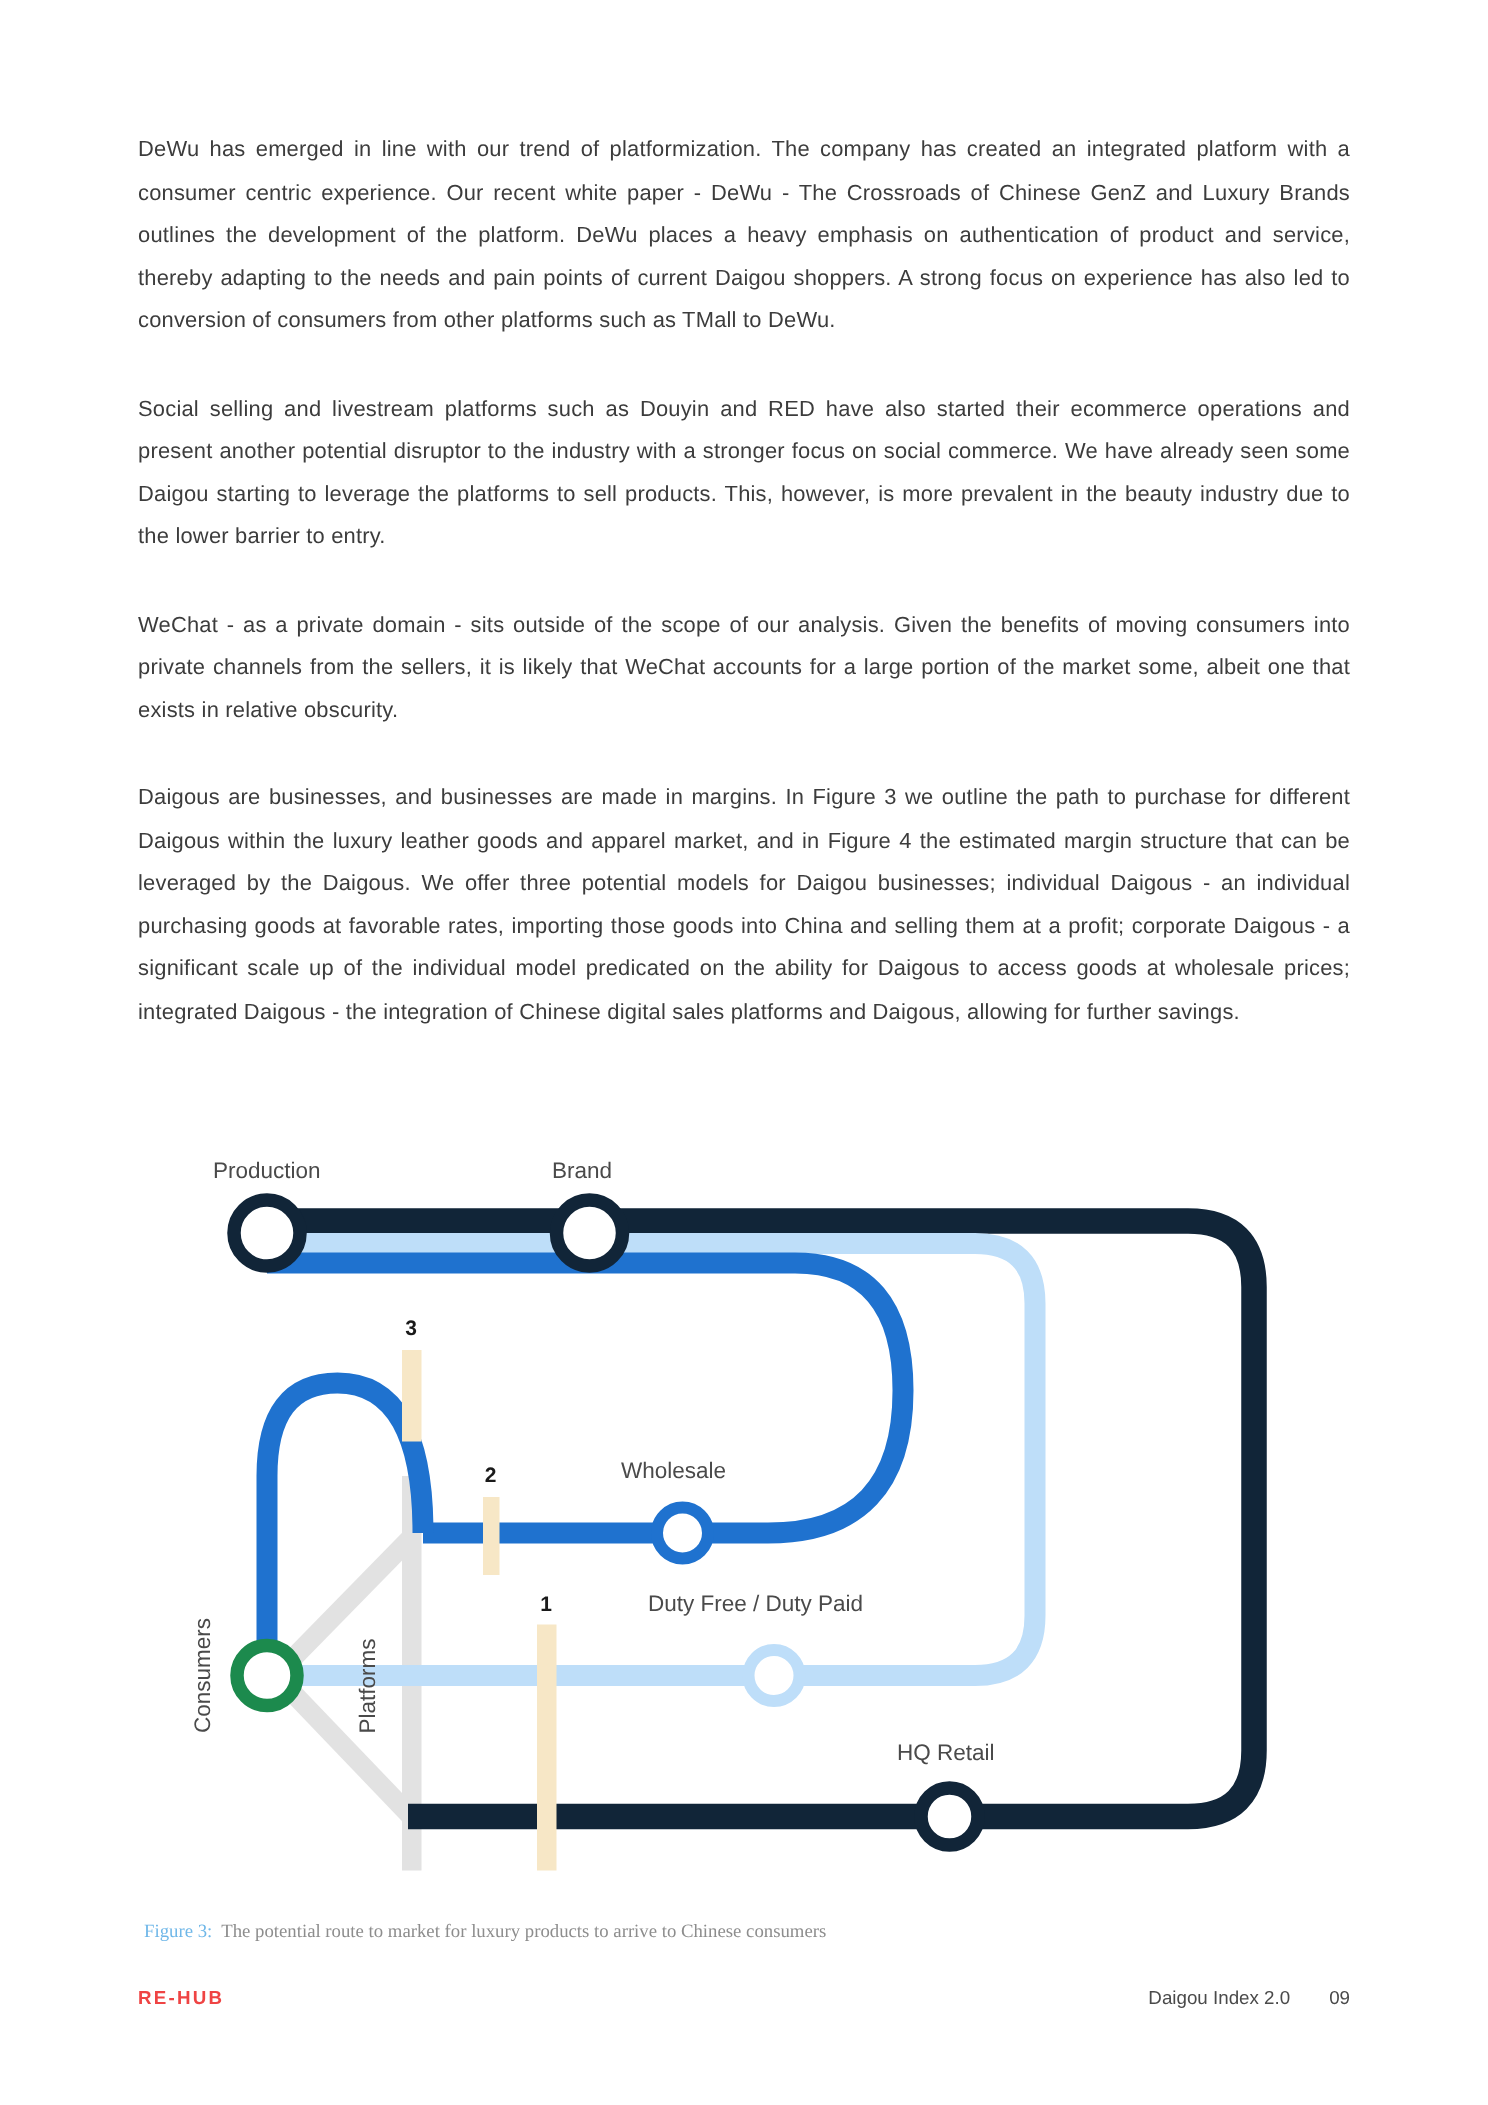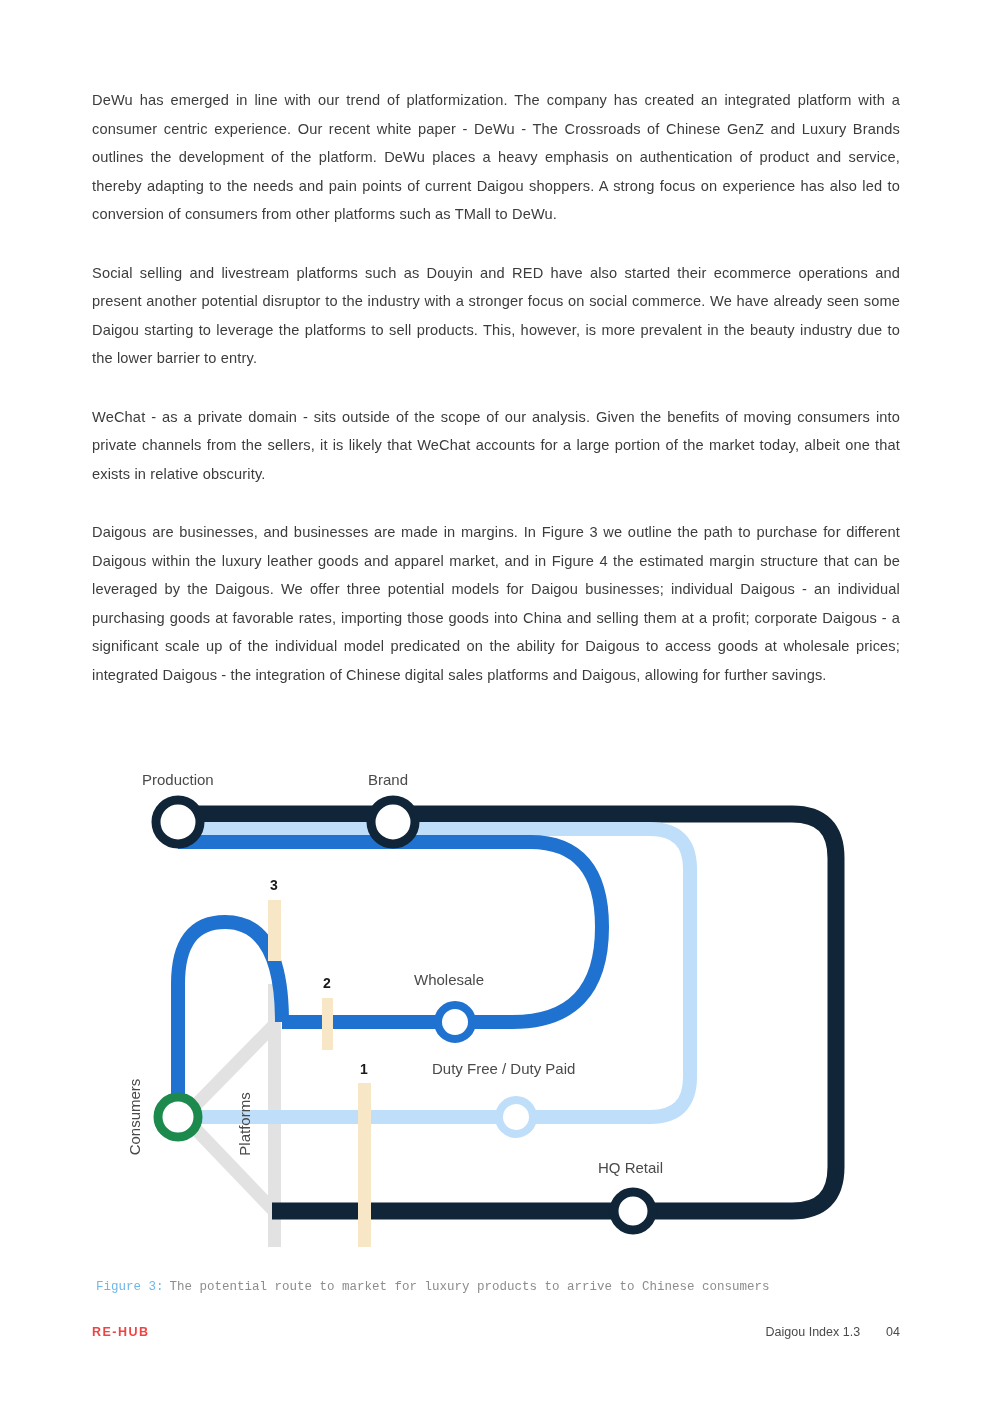--- a/index.html
+++ b/index.html
@@ -52,21 +52,21 @@
     top: 752px;
     width: 808px;
     height: 520px;
   }
   .figure-svg { display: block; }
 
   .figure-caption {
     position: absolute;
     left: 96px;
     top: 1280px;
-    font-family: Liberation Mono, monospace;
+    font-family: Liberation Serif, serif;
     font-size: 12.5px;
     color: #8d8d8d;
   }
   .figure-caption .fig-label {
     color: #6fb7e8;
     margin-right: 6px;
   }
 
   .footer {
     position: absolute;
@@ -96,21 +96,21 @@
   .footer-page { }
 </style>
 </head>
 <body>
 
 <div class="page">
 
   <div class="content">
     <p class="body-para">DeWu has emerged in line with our trend of platformization. The company has created an integrated platform with a consumer centric experience. Our recent white paper - DeWu - The Crossroads of Chinese GenZ and Luxury Brands outlines the development of the platform. DeWu places a heavy emphasis on authentication of product and service, thereby adapting to the needs and pain points of current Daigou shoppers. A strong focus on experience has also led to conversion of consumers from other platforms such as TMall to DeWu.</p>
     <p class="body-para">Social selling and livestream platforms such as Douyin and RED have also started their ecommerce operations and present another potential disruptor to the industry with a stronger focus on social commerce. We have already seen some Daigou starting to leverage the platforms to sell products. This, however, is more prevalent in the beauty industry due to the lower barrier to entry.</p>
-    <p class="body-para">WeChat - as a private domain - sits outside of the scope of our analysis. Given the benefits of moving consumers into private channels from the sellers, it is likely that WeChat accounts for a large portion of the market today, albeit one that exists in relative obscurity.</p>
+    <p class="body-para">WeChat - as a private domain - sits outside of the scope of our analysis. Given the benefits of moving consumers into private channels from the sellers, it is likely that WeChat accounts for a large portion of the market some, albeit one that exists in relative obscurity.</p>
     <p class="body-para">Daigous are businesses, and businesses are made in margins. In Figure 3 we outline the path to purchase for different Daigous within the luxury leather goods and apparel market, and in Figure 4 the estimated margin structure that can be leveraged by the Daigous. We offer three potential models for Daigou businesses; individual Daigous - an individual purchasing goods at favorable rates, importing those goods into China and selling them at a profit; corporate Daigous - a significant scale up of the individual model predicated on the ability for Daigous to access goods at wholesale prices; integrated Daigous - the integration of Chinese digital sales platforms and Daigous, allowing for further savings.</p>
   </div>
 
   <div class="figure-wrap">
     <svg class="figure-svg" width="808" height="520" viewBox="0 0 808 520" xmlns="http://www.w3.org/2000/svg">
 
       <g>
 
         <rect x="176" y="232" width="13" height="263" fill="#e2e2e2"></rect>
 
@@ -181,17 +181,17 @@
     </svg>
   </div>
 
   <div class="figure-caption">
     <span class="fig-label">Figure 3:</span><span>The potential route to market for luxury products to arrive to Chinese consumers</span>
   </div>
 
   <div class="footer">
     <div class="footer-brand">RE-HUB</div>
     <div class="footer-right">
-      <span class="footer-doc">Daigou Index 1.3</span><span class="footer-page">04</span>
+      <span class="footer-doc">Daigou Index 2.0</span><span class="footer-page">09</span>
     </div>
   </div>
 
 </div>
 
 </body></html>

